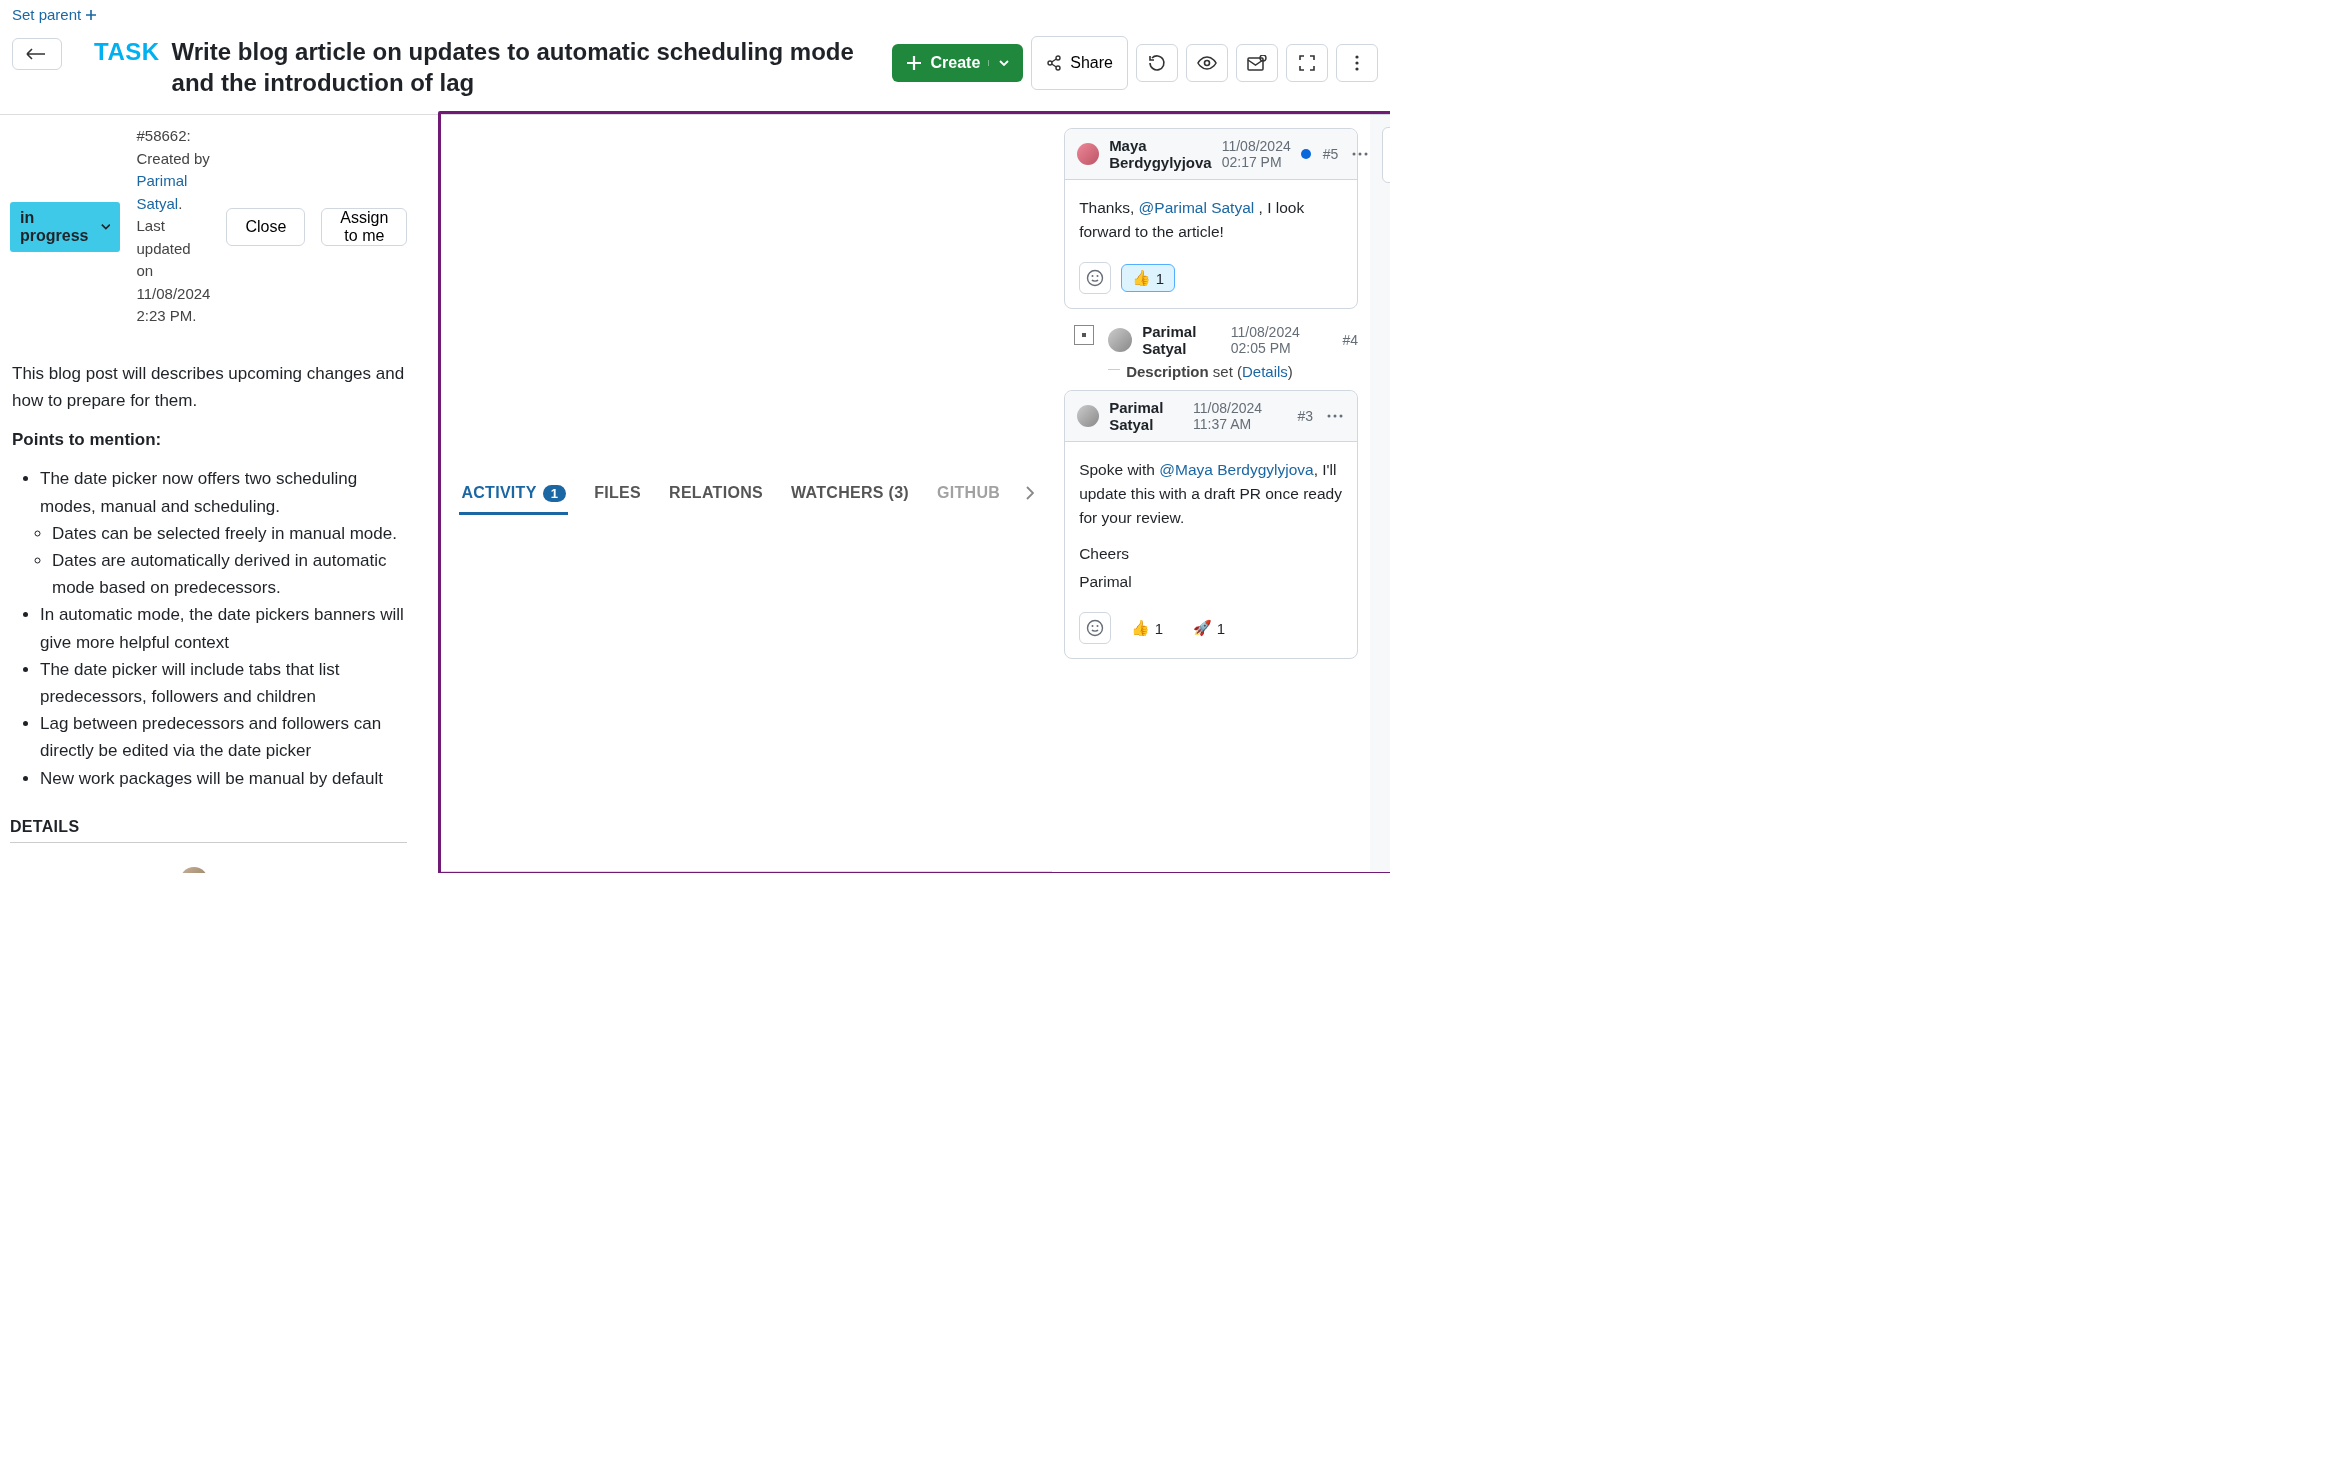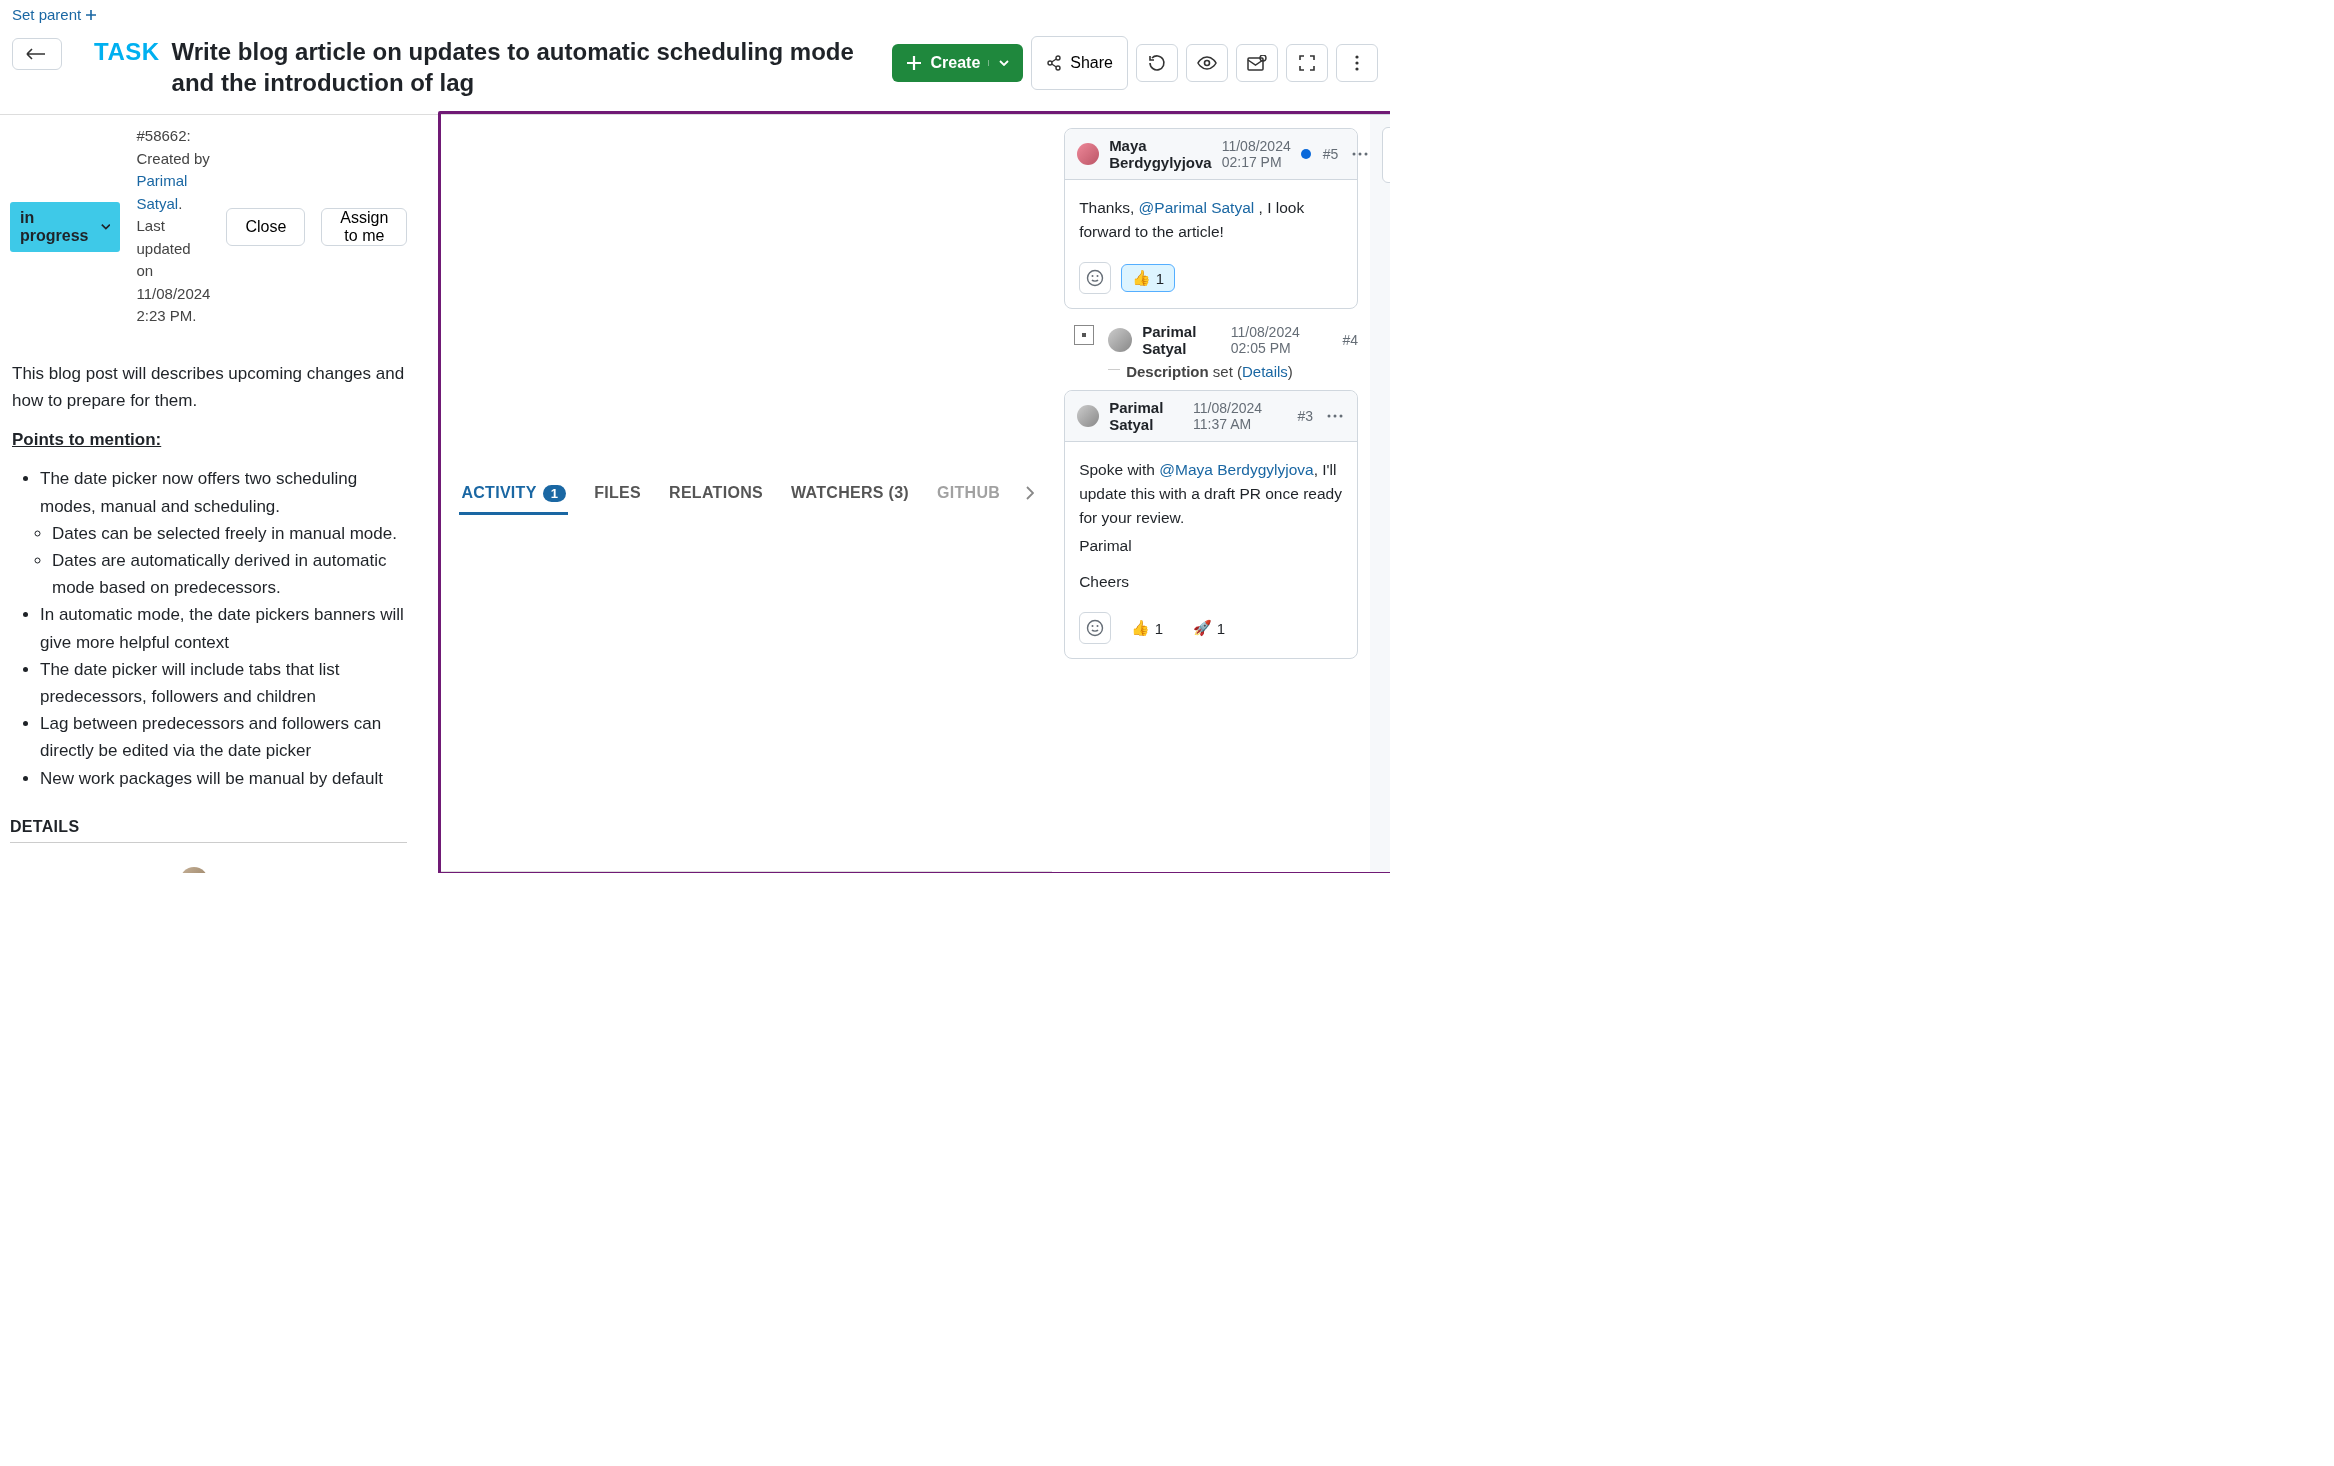--- a/index.html
+++ b/index.html
@@ -25,21 +25,21 @@
 
 .left-col { width: 435px; padding: 10px 10px 0 10px; }
 .status-row { display: flex; gap: 16px; align-items: center; }
 .status-chip { background: #3ec9e8; color: #1f2328; font-weight: 600; padding: 7px 10px; border-radius: 3px; display: inline-flex; align-items: center; gap: 10px; cursor: pointer; font-size: 16px; }
 .meta-text { font-size: 15px; color: #444; line-height: 1.5; flex: 1; }
 .meta-text .link { color: #1a67a3; }
 .btn-secondary { border: 1px solid #d0d7de; background: #fff; height: 38px; padding: 0 18px; border-radius: 6px; font-size: 16px; cursor: pointer; }
 
 .description { padding: 20px 2px 0; font-size: 17px; line-height: 1.6; }
 .description p { margin: 12px 0; }
-.description strong { font-weight: 700; text-decoration: underline; }
+.description strong { font-weight: 700; }
 .description ul { margin-left: 28px; list-style: disc; }
 .description ul ul { list-style: circle; margin-left: 12px; }
 
 .details-header { font-weight: 700; font-size: 16px; letter-spacing: 0.3px; padding-top: 26px; border-bottom: 1px solid #ccc; padding-bottom: 6px; }
 .details-grid { margin-top: 14px; }
 .detail-row { display: flex; align-items: center; padding: 10px 0; }
 .detail-label { width: 170px; font-weight: 600; font-size: 16px; }
 .detail-value { font-size: 16px; display: flex; align-items: center; gap: 10px; }
 .avatar-sm { width: 28px; height: 28px; border-radius: 50%; background: linear-gradient(135deg,#c7b299,#8b7355); display: inline-block; }
 
@@ -305,22 +305,22 @@
               <svg width="16" height="4" viewBox="0 0 16 4">
                   <circle cx="2" cy="2" r="1.5" fill="#656d76"></circle>
                   <circle cx="8" cy="2" r="1.5" fill="#656d76"></circle>
                   <circle cx="14" cy="2" r="1.5" fill="#656d76"></circle>
                 </svg>
             </span>
           </span>
         </div>
         <div class="card-body">
           <p><span>Spoke with </span><a class="mention">@Maya Berdygylyjova</a><span>, I'll update this with a draft PR once ready for your review.</span></p>
+          <p style="margin-top:12px">Cheers</p>
           <p>Parimal</p>
-          <p style="margin-top:12px">Cheers</p>
         </div>
         <div class="reactions">
           <button class="react-add">
             <svg width="18" height="18" viewBox="0 0 18 18">
                 <circle cx="9" cy="9" r="7.5" fill="none" stroke="#656d76" stroke-width="1.4"></circle>
                 <circle cx="6.5" cy="7" r="1" fill="#656d76"></circle>
                 <circle cx="11.5" cy="7" r="1" fill="#656d76"></circle>
                 <path d="M6 11c1 1.5 5 1.5 6 0" fill="none" stroke="#656d76" stroke-width="1.4"></path>
               </svg>
           </button>

